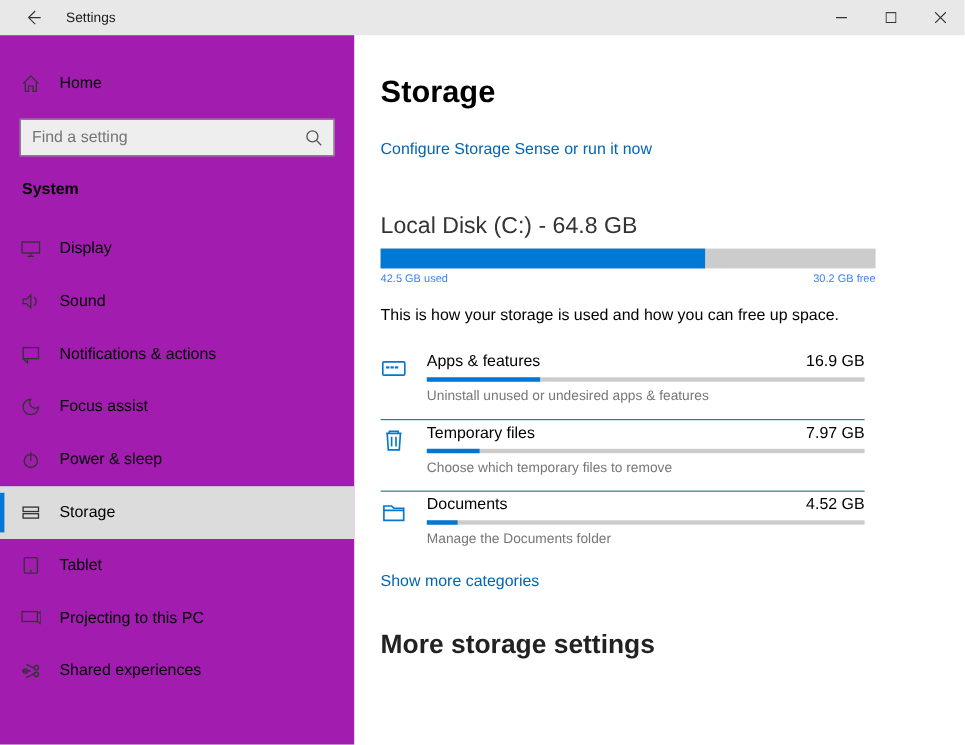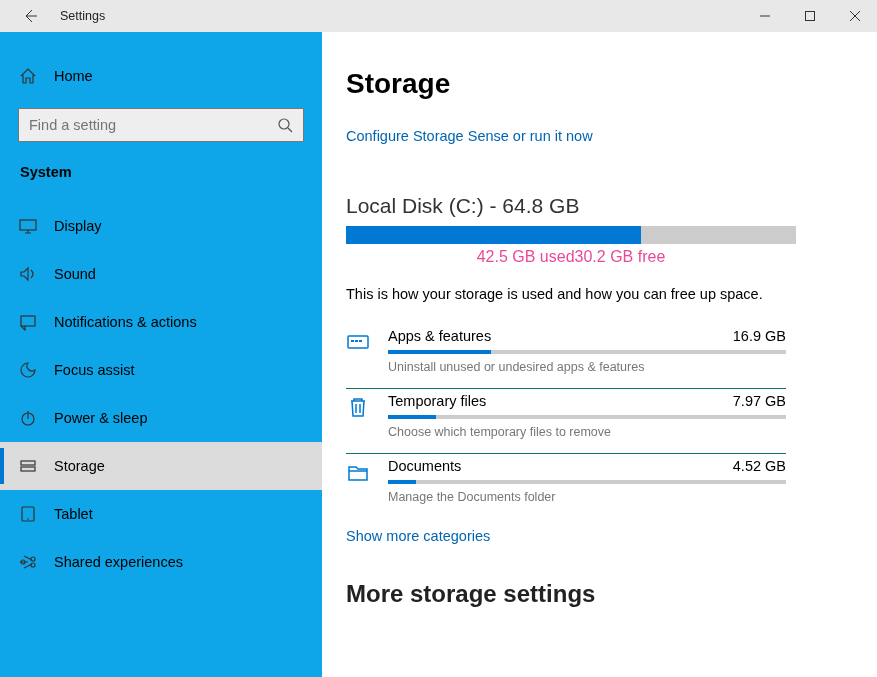--- a/index.html
+++ b/index.html
@@ -37,21 +37,21 @@
   display:flex; align-items:center; justify-content:center;
   color:#444;
 }
 .body {
   flex:1;
   display:flex;
   min-height:0;
 }
 .sidebar {
   width: 322px;
-  background:#0ea5e9;
+  background:#a21caf;
   padding: 24px 18px 0 18px;
   overflow-y:auto;
 }
 .home-row {
   display:flex; align-items:center;
   height: 40px;
   margin-bottom:12px;
 }
 .home-row .icon { width:20px; margin-right:16px; display:flex; justify-content:center;}
 .home-row .label { font-size:14.5px; }
@@ -120,24 +120,24 @@
   background:#ccc;
   width:450px;
   position:relative;
   margin-bottom:4px;
 }
 .disk-bar .fill {
   position:absolute; left:0; top:0; bottom:0;
   background:#0078d4;
 }
 .disk-stats {
-  display:flex; justify-content:center;
+  display:flex; justify-content:space-between;
   width:450px;
-  color:#ec4899;
-  font-size:16px;
+  color:#3b82f6;
+  font-size:10px;
   margin-bottom: 20px;
 }
 .desc {
   font-size:14.5px;
   margin-bottom: 22px;
 }
 .cat-list { width: 440px; }
 .cat-row {
   display:flex;
   padding: 4px 0 14px 0;
@@ -278,20 +278,29 @@
             <svg width="18" height="18" viewBox="0 0 18 18">
               <rect x="3" y="2" width="12" height="14" rx="1" stroke="#333" fill="none" stroke-width="1.2"></rect>
               <circle cx="9" cy="14" r="0.8" fill="#333"></circle>
             </svg>
           </span>
           <span class="label">Tablet</span>
         </div>
         <div class="nav-item">
           <span class="icon">
             <svg width="18" height="18" viewBox="0 0 18 18">
+              <rect x="1" y="3" width="14" height="9" stroke="#333" fill="none" stroke-width="1.2"></rect>
+              <path d="M15 5 L18 3 V14 L15 12" stroke="#333" fill="none" stroke-width="1.2"></path>
+            </svg>
+          </span>
+          <span class="label">Projecting to this PC</span>
+        </div>
+        <div class="nav-item">
+          <span class="icon">
+            <svg width="18" height="18" viewBox="0 0 18 18">
               <path d="M5 3 L13 7 M5 15 L13 11 M9 9 L1 9" stroke="#333" fill="none" stroke-width="1.2"></path>
               <circle cx="14" cy="6" r="2" stroke="#333" fill="none" stroke-width="1.2"></circle>
               <circle cx="14" cy="12" r="2" stroke="#333" fill="none" stroke-width="1.2"></circle>
               <circle cx="4" cy="9" r="2" stroke="#333" fill="none" stroke-width="1.2"></circle>
             </svg>
           </span>
           <span class="label">Shared experiences</span>
         </div>
       </div>
   </div>

